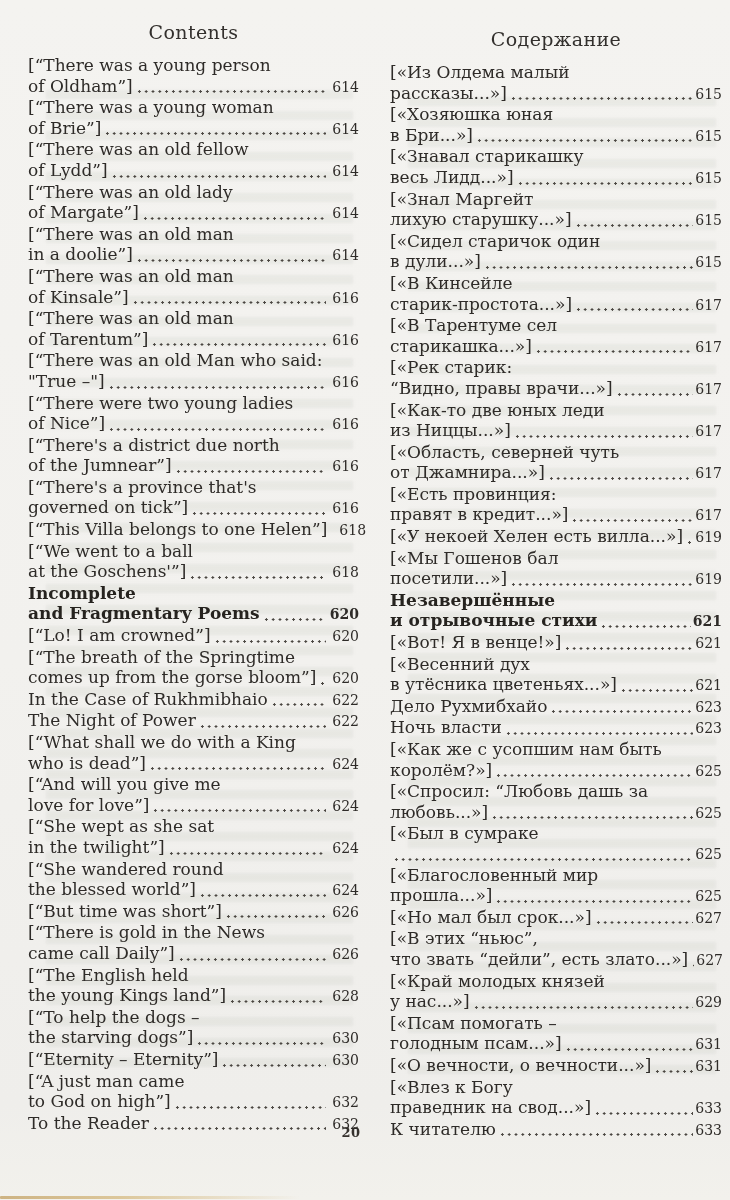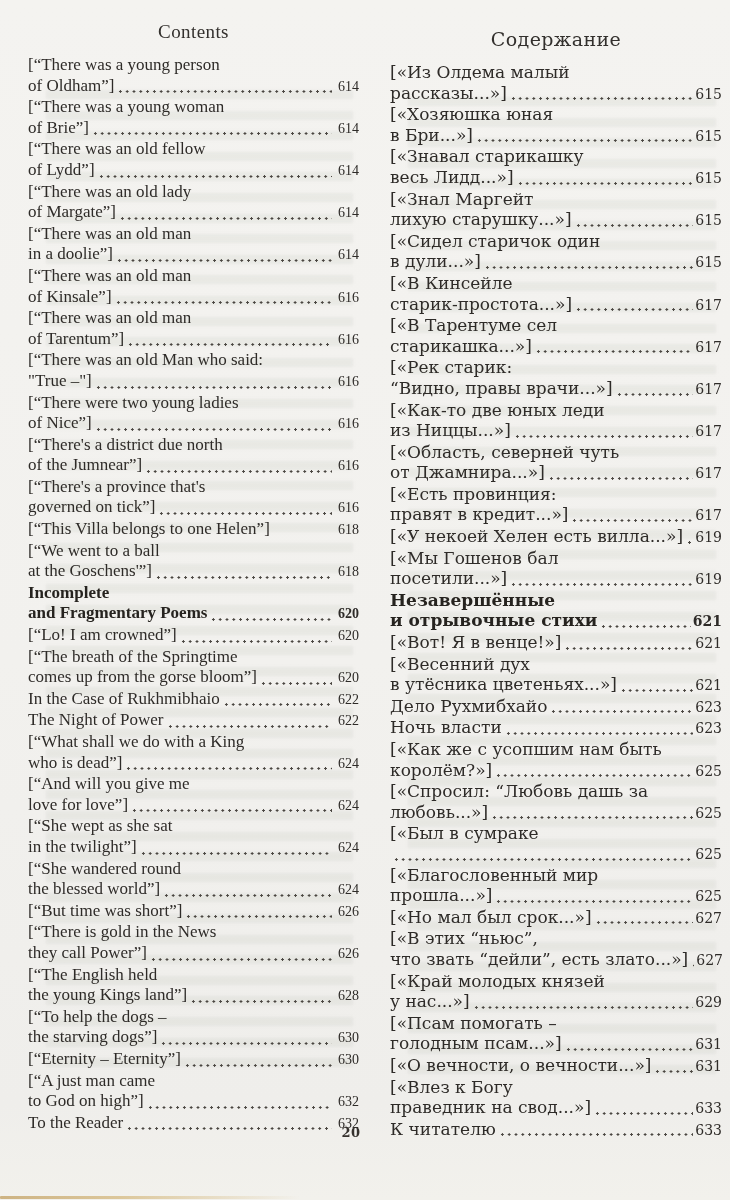--- a/index.html
+++ b/index.html
@@ -7,21 +7,21 @@
     width:730px;height:1200px;
     font-family:"DejaVu Serif","Liberation Serif",serif;
     background:#edecе9;
   }
   .page{
     position:relative;width:730px;height:1200px;overflow:hidden;
     background:linear-gradient(180deg,#f4f3f0 0%,#f2f1ee 55%,#efeeeb 92%,#f2f1ec 100%);
     color:#2e2b28;
   }
   .col{position:absolute;}
-  .col-left{left:28px;top:20px;width:331px;font-family:Liberation Serif, serif;}
+  .col-left{left:28px;top:20px;width:331px;}
   .col-right{left:390px;top:27px;width:332px;}
   .col-title{
     text-align:center;font-size:19px;line-height:24px;
     margin-bottom:11px;letter-spacing:.4px;color:#33302d;
   }
   
   .ghost{
     position:absolute;top:70px;bottom:60px;left:18px;right:6px;
     background:repeating-linear-gradient(180deg,
       rgba(125,135,118,.085) 0 9px,
@@ -310,21 +310,21 @@
         <span class="dots"></span>
         <span class="pagenum">626</span>
       </div>
     </div>
   </div>
 
   <div class="entry">
     <div class="lines">
       <div class="line">[“There is gold in the News</div>
             <div class="line lastline">
-        <span class="linetext">they call Power”]</span>
+        <span class="linetext">came call Daily”]</span>
         <span class="dots"></span>
         <span class="pagenum">626</span>
       </div>
     </div>
   </div>
 
   <div class="entry">
     <div class="lines">
       <div class="line">[“The English held</div>
             <div class="line lastline">

